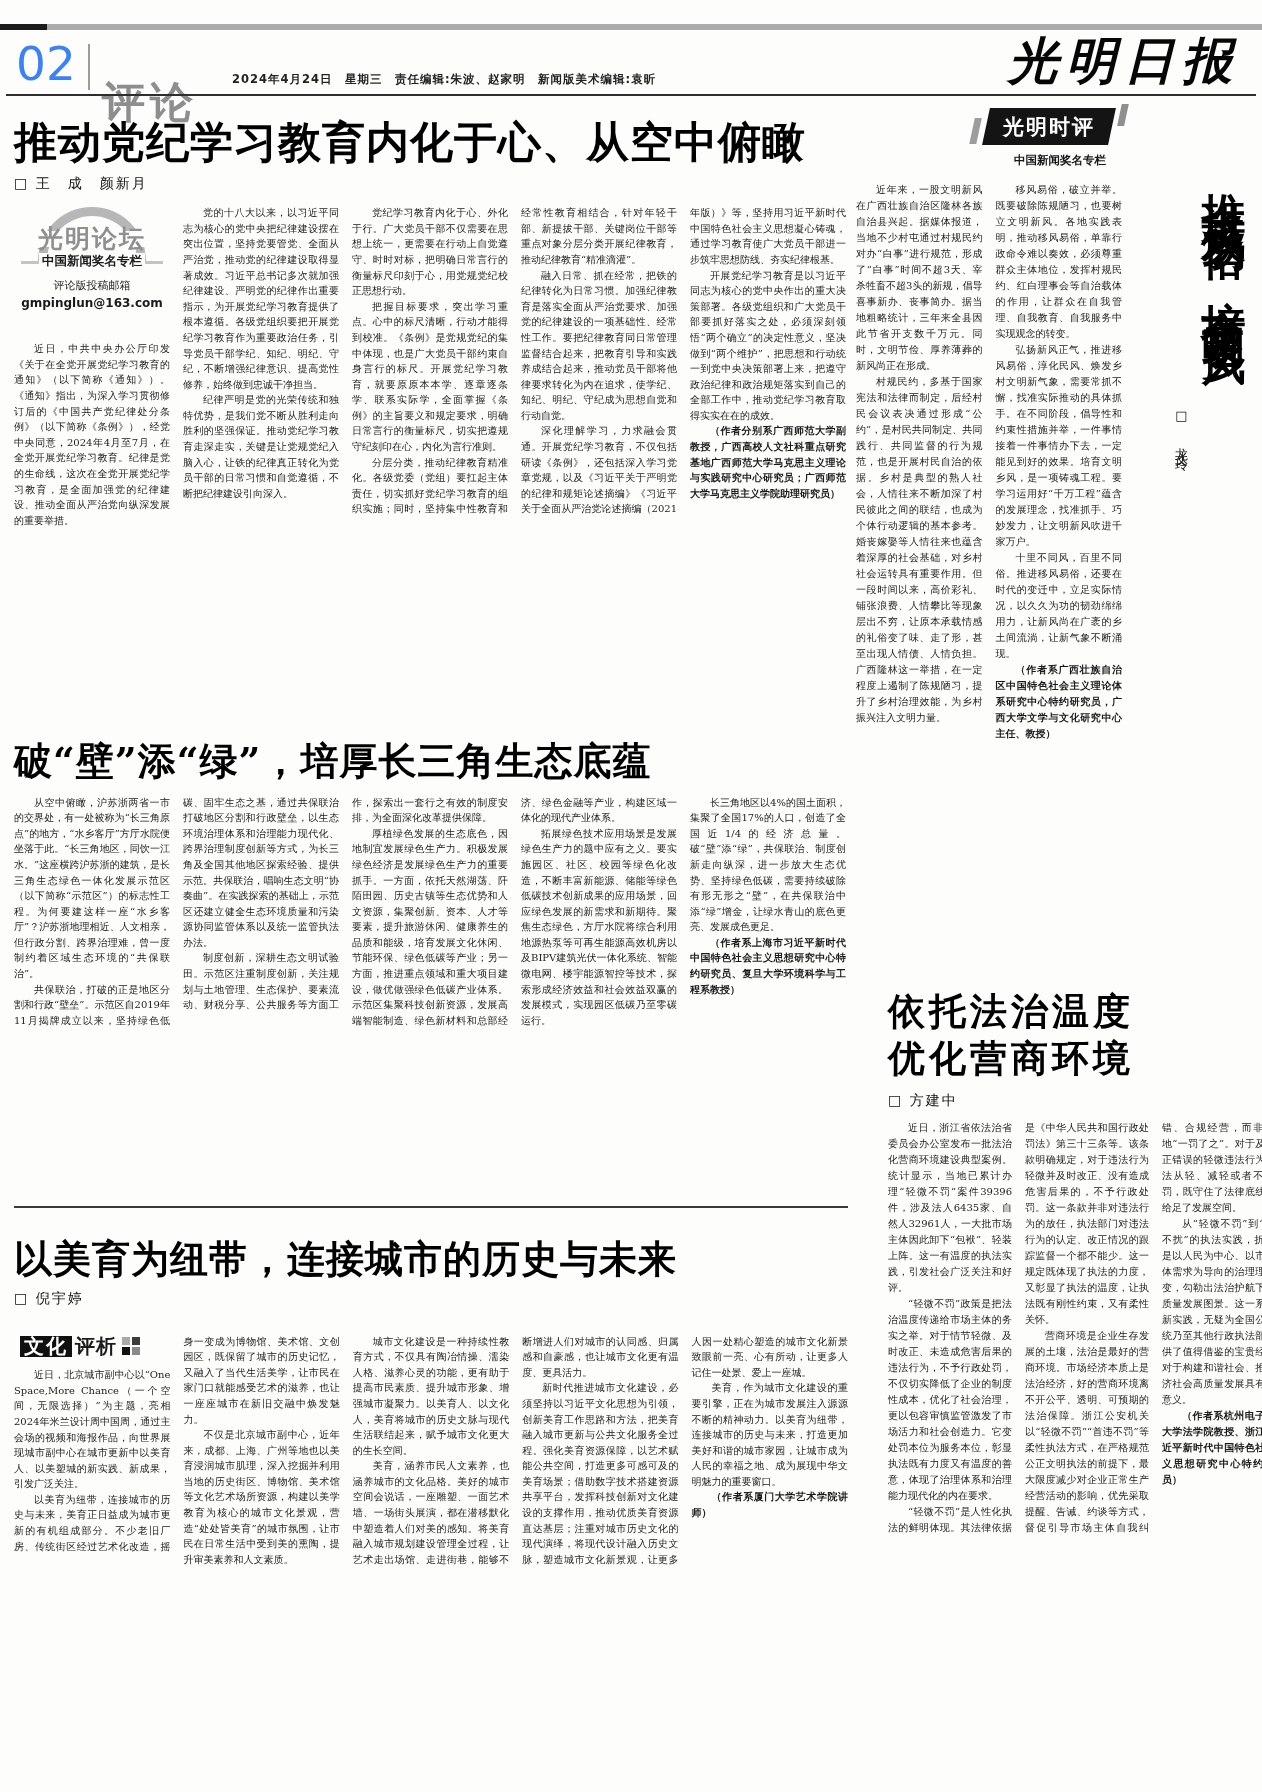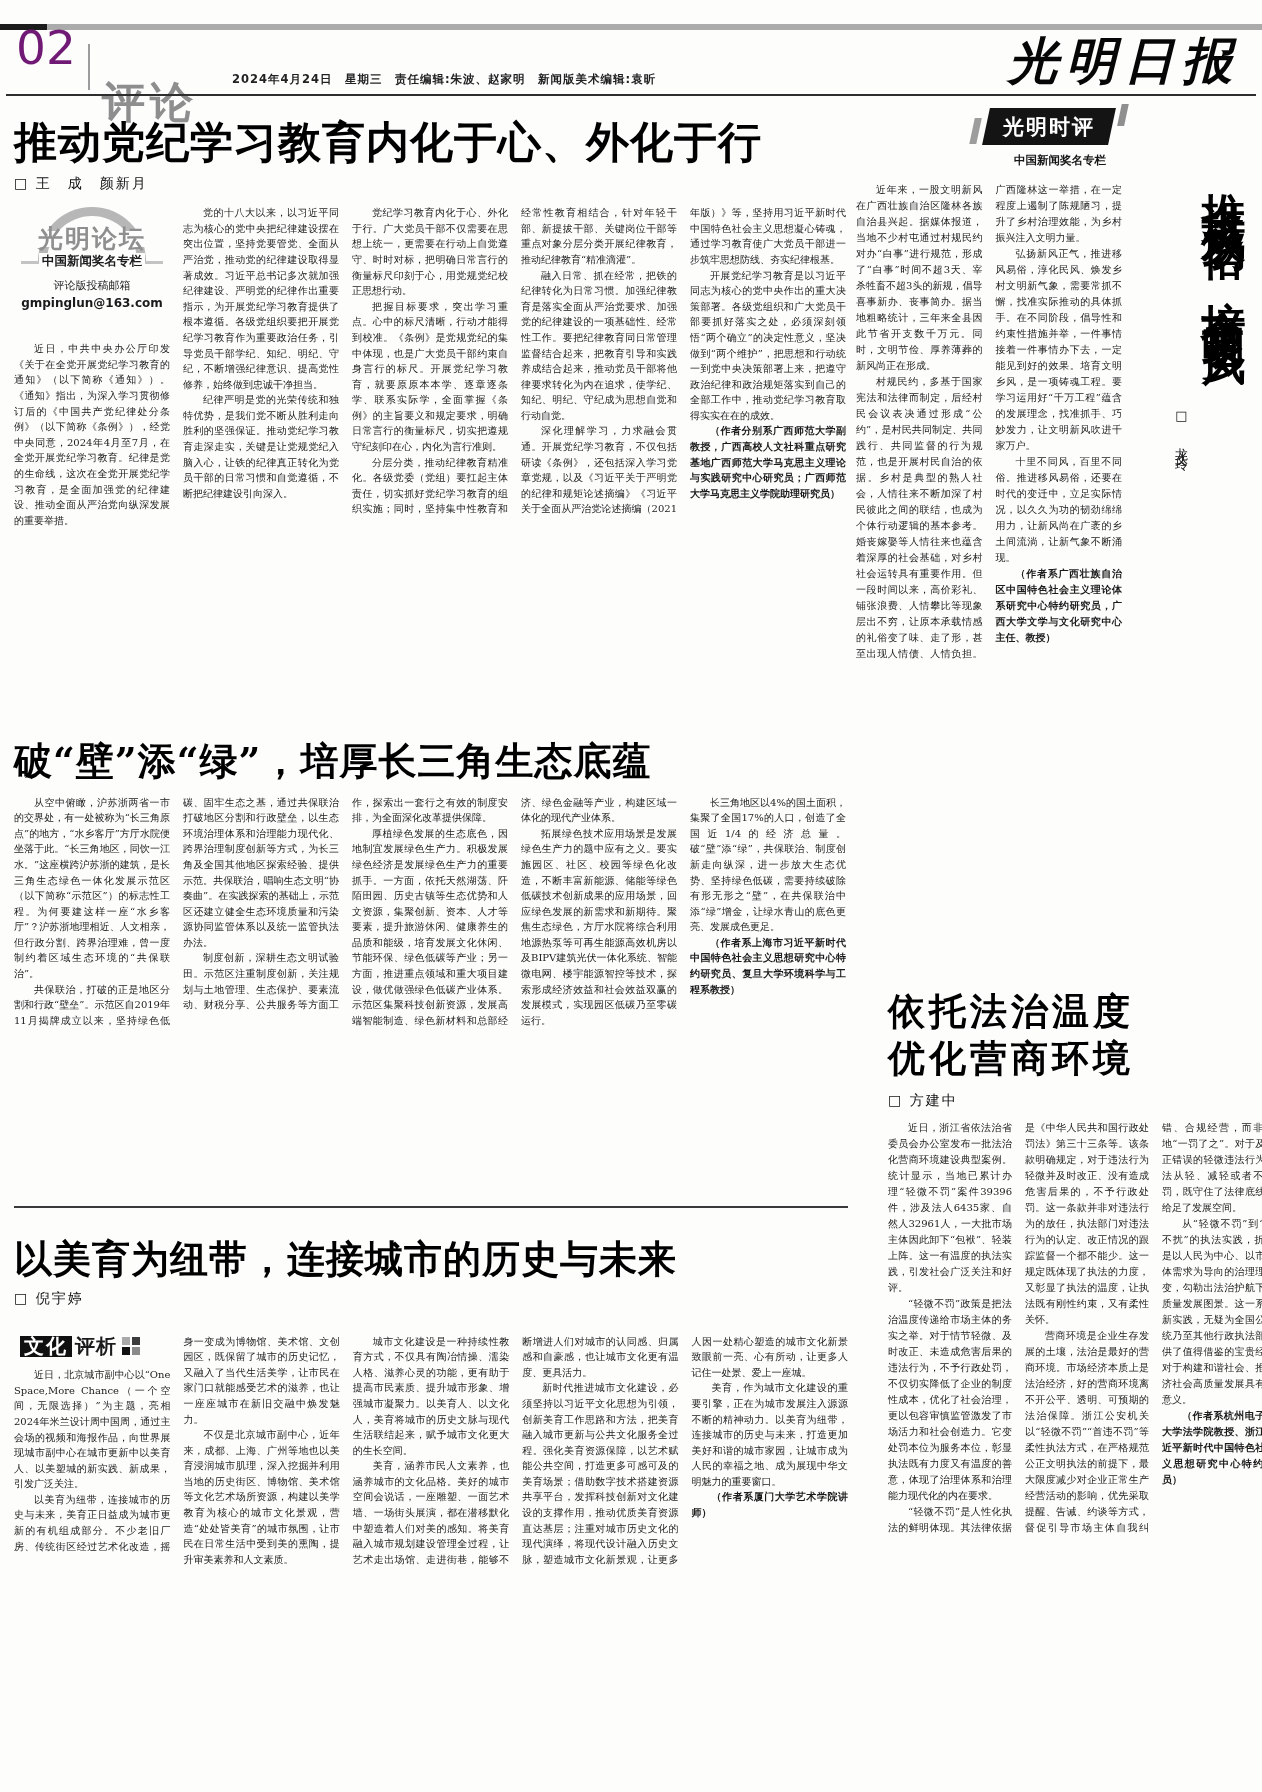--- a/index.html
+++ b/index.html
@@ -1,21 +1,21 @@
 <!DOCTYPE html>
 <html><head>
 <meta charset="utf-8">
 <style>
   html,body{margin:0;padding:0;background:#e8e8e8;}
   .page{position:relative;width:1262px;height:1792px;background:#fdfdfc;margin:0 auto;
         font-family:"DejaVu Serif","Liberation Serif",serif;color:#161616;overflow:hidden;}
   
   .topbar{position:absolute;left:0;top:24px;width:1262px;height:6px;background:#ababab;}
   .topbar .seg{position:absolute;left:0;top:0;width:47px;height:6px;background:#1c1c1c;}
-  .pagenum{position:absolute;left:16px;top:20px;font-size:47px;color:#701a75;
+  .pagenum{position:absolute;left:16px;top:36px;font-size:47px;color:#3b82f6;
            font-family:"DejaVu Sans","Liberation Sans",sans-serif;font-weight:400;}
   .head-div{position:absolute;left:88px;top:44px;width:2px;height:46px;background:#9c9c9c;}
   .section{position:absolute;left:102px;top:38px;font-size:43px;font-weight:bold;color:#8e8e8e;
            letter-spacing:5px;font-family:"DejaVu Sans","Liberation Sans",sans-serif;margin-top:36px;}
   .dateline{position:absolute;left:232px;top:72px;font-size:11.5px;font-weight:bold;color:#222;
             font-family:"DejaVu Sans","Liberation Sans",sans-serif;letter-spacing:1px;}
   .masthead{position:absolute;right:22px;top:28px;font-size:50px;font-weight:bold;font-style:italic;
             letter-spacing:8px;color:#060606;}
   .headrule{position:absolute;left:6px;top:94px;width:1250px;height:2px;background:#2e2e2e;}
   
@@ -95,21 +95,21 @@
       <div class="seg"></div>
     </div>
   <div class="pagenum">02</div>
   <div class="head-div"></div>
   <div class="section">评论</div>
   <div class="dateline">2024年4月24日　星期三　责任编辑:朱波、赵家明　新闻版美术编辑:袁昕</div>
   <div class="masthead">光明日报</div>
   <div class="headrule"></div>
 
   <div class="art" id="art1">
-    <div class="h1">推动党纪学习教育内化于心、外化于行</div>
+    <div class="h1">推动党纪学习教育内化于心、从空中俯瞰</div>
     <div class="byline">□ 王　成　颜新月</div>
     <div class="cols">
       <div class="lt-box">
         <div class="lt-arc"></div>
         <div><span class="lt-title">光明论坛</span></div>
         <div class="lt-subwrap"><span class="lt-sub">中国新闻奖名专栏</span></div>
         <div class="lt-mail-label">评论版投稿邮箱</div>
         <div class="lt-mail">gmpinglun@163.com</div>
       </div>
       <div>
@@ -131,20 +131,21 @@
     <div class="sp-badge-row">
       <div class="sp-badge">
           <span>光明时评</span>
         </div>
     </div>
     <div class="sp-sub">中国新闻奖名专栏</div>
     <div class="cols">
       <div>
           <p class="bp">近年来，一股文明新风在广西壮族自治区隆林各族自治县兴起。据媒体报道，当地不少村屯通过村规民约对办“白事”进行规范，形成了“白事”时间不超3天、宰杀牲畜不超3头的新规，倡导喜事新办、丧事简办。据当地粗略统计，三年来全县因此节省开支数千万元。同时，文明节俭、厚养薄葬的新风尚正在形成。</p>
           <p class="bp">村规民约，多基于国家宪法和法律而制定，后经村民会议表决通过形成“公约”，是村民共同制定、共同践行、共同监督的行为规范，也是开展村民自治的依据。乡村是典型的熟人社会，人情往来不断加深了村民彼此之间的联结，也成为个体行动逻辑的基本参考。婚丧嫁娶等人情往来也蕴含着深厚的社会基础，对乡村社会运转具有重要作用。但一段时间以来，高价彩礼、铺张浪费、人情攀比等现象层出不穷，让原本承载情感的礼俗变了味、走了形，甚至出现人情债、人情负担。广西隆林这一举措，在一定程度上遏制了陈规陋习，提升了乡村治理效能，为乡村振兴注入文明力量。</p>
+          <p class="bp">移风易俗，破立并举。既要破除陈规陋习，也要树立文明新风。各地实践表明，推动移风易俗，单靠行政命令难以奏效，必须尊重群众主体地位，发挥村规民约、红白理事会等自治载体的作用，让群众在自我管理、自我教育、自我服务中实现观念的转变。</p>
           <p class="bp">弘扬新风正气，推进移风易俗，淳化民风、焕发乡村文明新气象，需要常抓不懈，找准实际推动的具体抓手。在不同阶段，倡导性和约束性措施并举，一件事情接着一件事情办下去，一定能见到好的效果。培育文明乡风，是一项铸魂工程。要学习运用好“千万工程”蕴含的发展理念，找准抓手、巧妙发力，让文明新风吹进千家万户。</p>
           <p class="bp">十里不同风，百里不同俗。推进移风易俗，还要在时代的变迁中，立足实际情况，以久久为功的韧劲绵绵用力，让新风尚在广袤的乡土间流淌，让新气象不断涌现。</p>
           <p class="bp attrib">（作者系广西壮族自治区中国特色社会主义理论体系研究中心特约研究员，广西大学文学与文化研究中心主任、教授）</p>
         </div>
     </div>
   </div>
 
   <div class="vt">
     <div class="vt-title">推进移风易俗　培育文明乡风</div>
     <div class="vt-author">□ 龙文玲</div>

